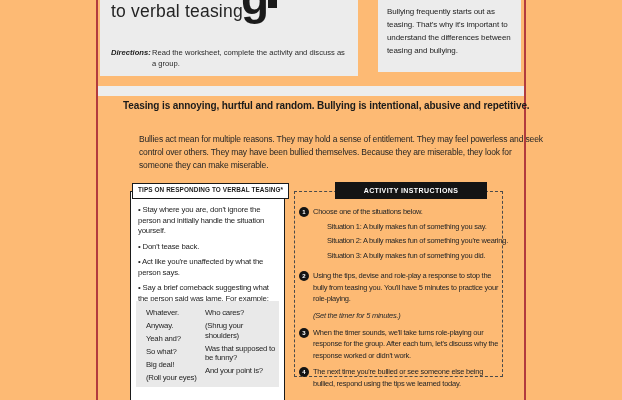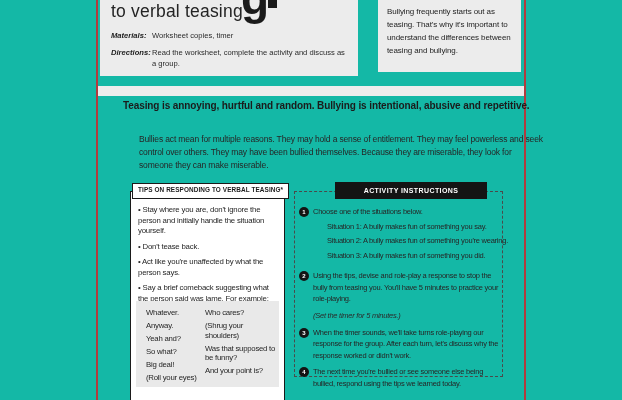--- a/index.html
+++ b/index.html
@@ -1,16 +1,16 @@
 <!DOCTYPE html>
 <html><head>
 <meta charset="utf-8">
 <style>
   html,body{margin:0;padding:0;background:#fff;}
-  .page{position:relative;width:622px;height:400px;background:#14b8a6;overflow:hidden;
+  .page{position:relative;width:622px;height:400px;background:#fdba74;overflow:hidden;
         font-family:"Liberation Sans",sans-serif;color:#1c1c1c;}
   .vline{position:absolute;top:0;bottom:0;width:1.5px;background:#b23b3e;}
   .vline.left{left:96px;}
   .vline.right{left:524px;}
   .divider-band{position:absolute;left:98px;width:426px;top:86px;height:10px;background:#ededed;}
 
   
   .hdr-left{position:absolute;left:100px;top:0;width:258px;height:76px;background:#ececec;overflow:hidden;}
   .frag-g{position:absolute;left:141px;top:-25px;font-size:46px;font-weight:600;color:#1a1a1a;line-height:1;}
   .frag-p{position:absolute;left:168px;top:0;width:9px;height:8px;background:#1a1a1a;}
@@ -64,24 +64,20 @@
 <div class="page">
 
   <div class="vline left"></div>
   <div class="vline right"></div>
   <div class="divider-band"></div>
 
   <div class="hdr-left">
     <span class="frag-g">g</span>
     <div class="frag-p"></div>
     <div class="hdr-title">to verbal teasing</div>
-    <div class="meta-row materials">
-      <span class="meta-label">Materials:</span>
-      <span class="meta-value">Worksheet copies, timer</span>
-    </div>
     <div class="meta-row directions">
       <span class="meta-label">Directions:</span>
       <span class="meta-value">Read the worksheet, complete the activity and discuss as a group.</span>
     </div>
   </div>
 
   <div class="hdr-right">
     <p>Bullying frequently starts out as teasing. That's why it's important to understand the differences between teasing and bullying.</p>
   </div>
 

